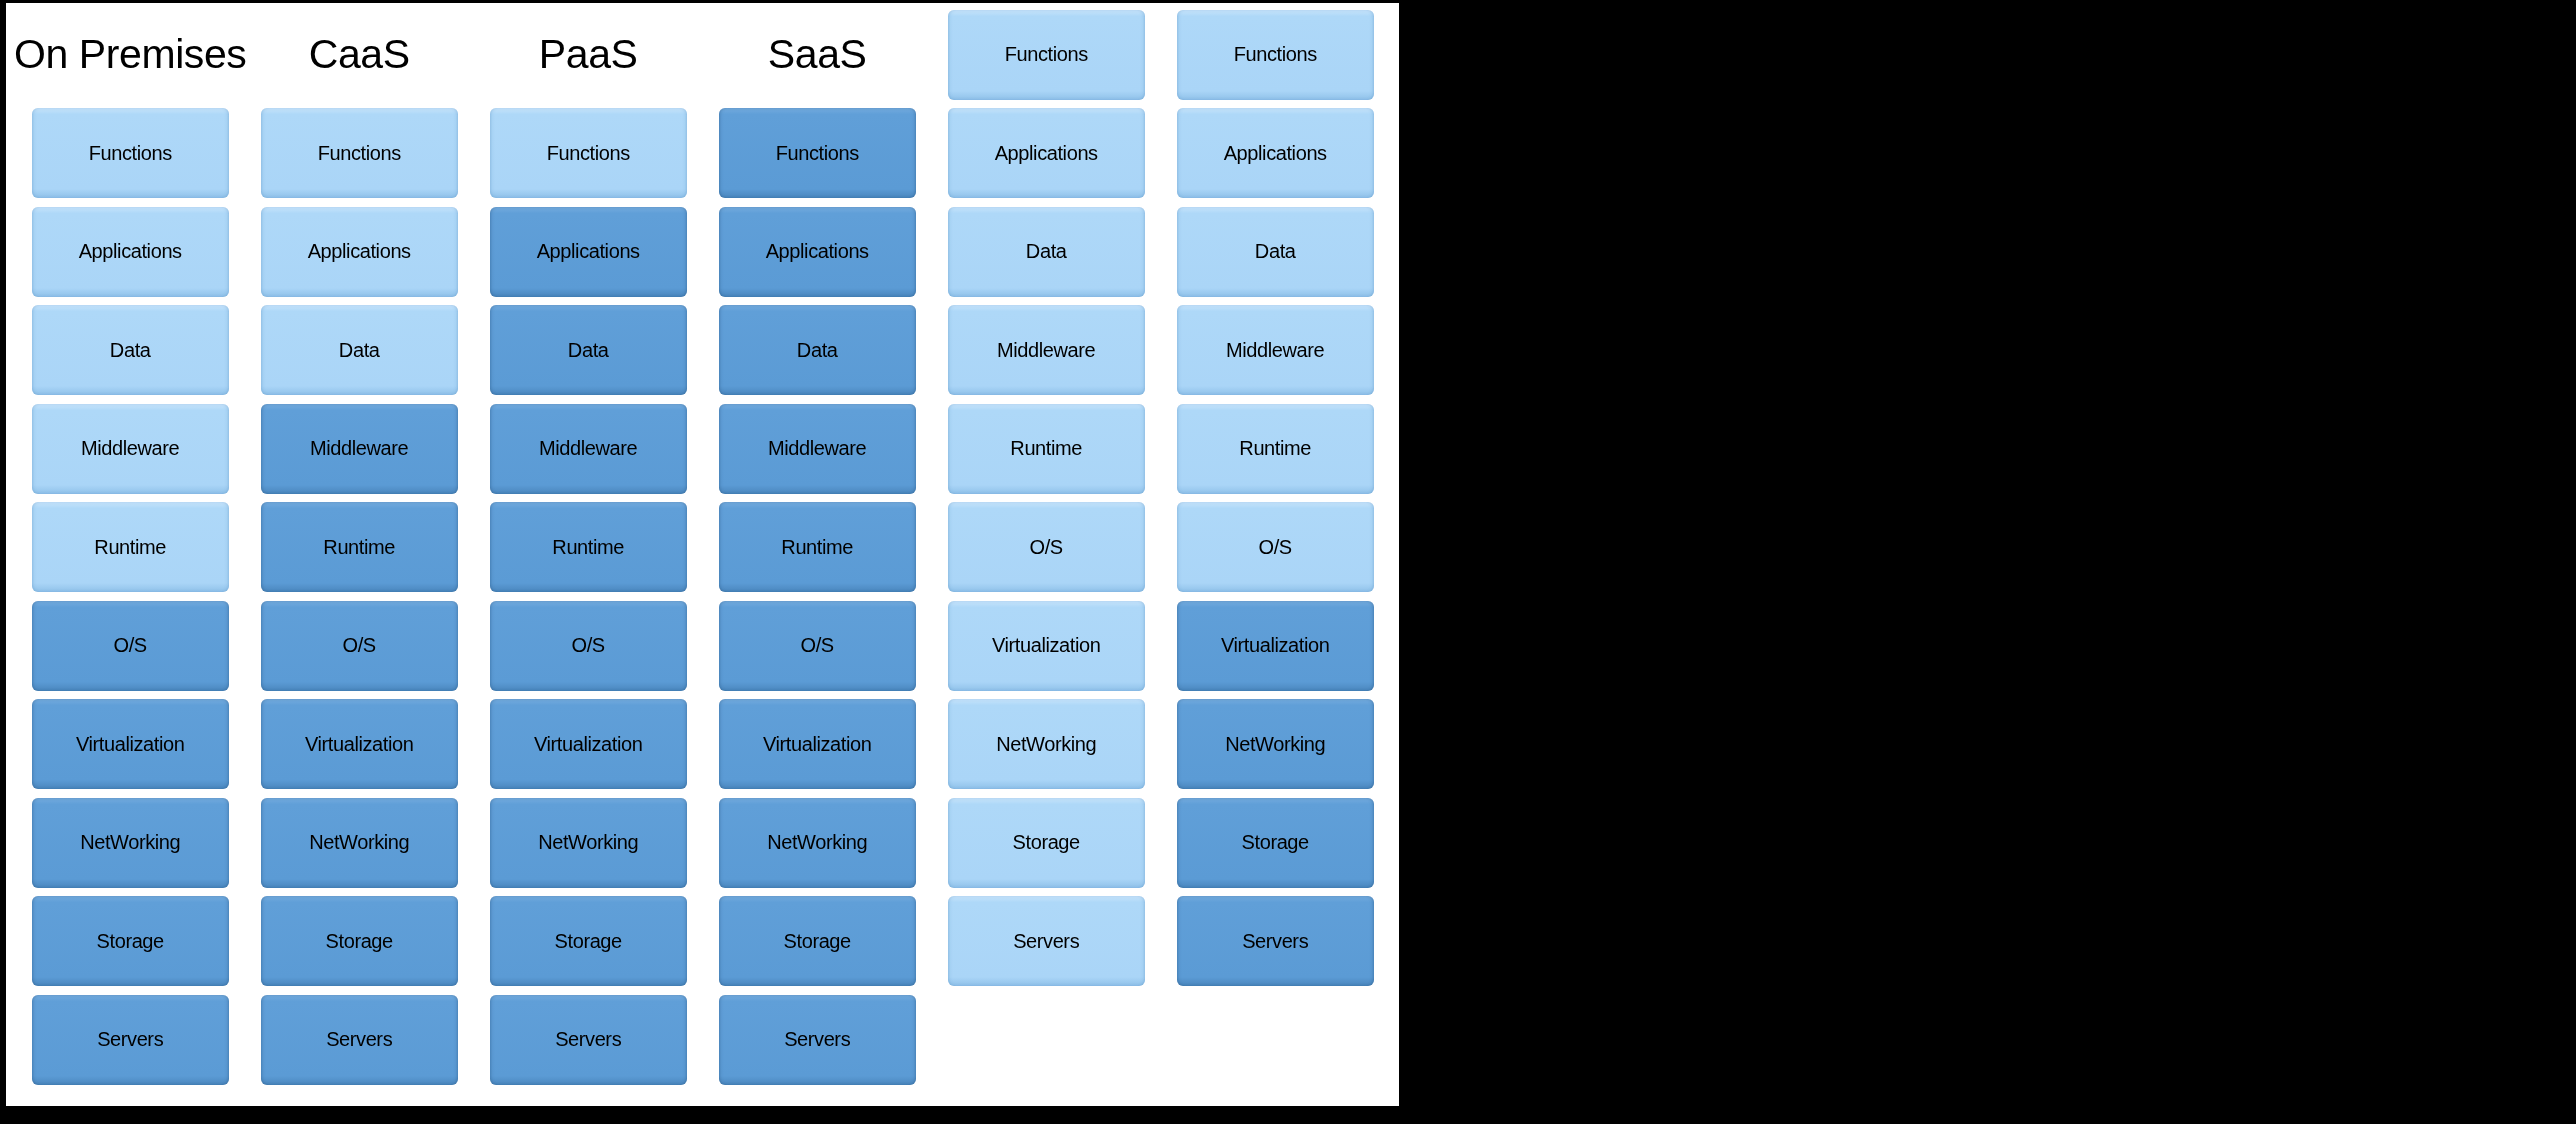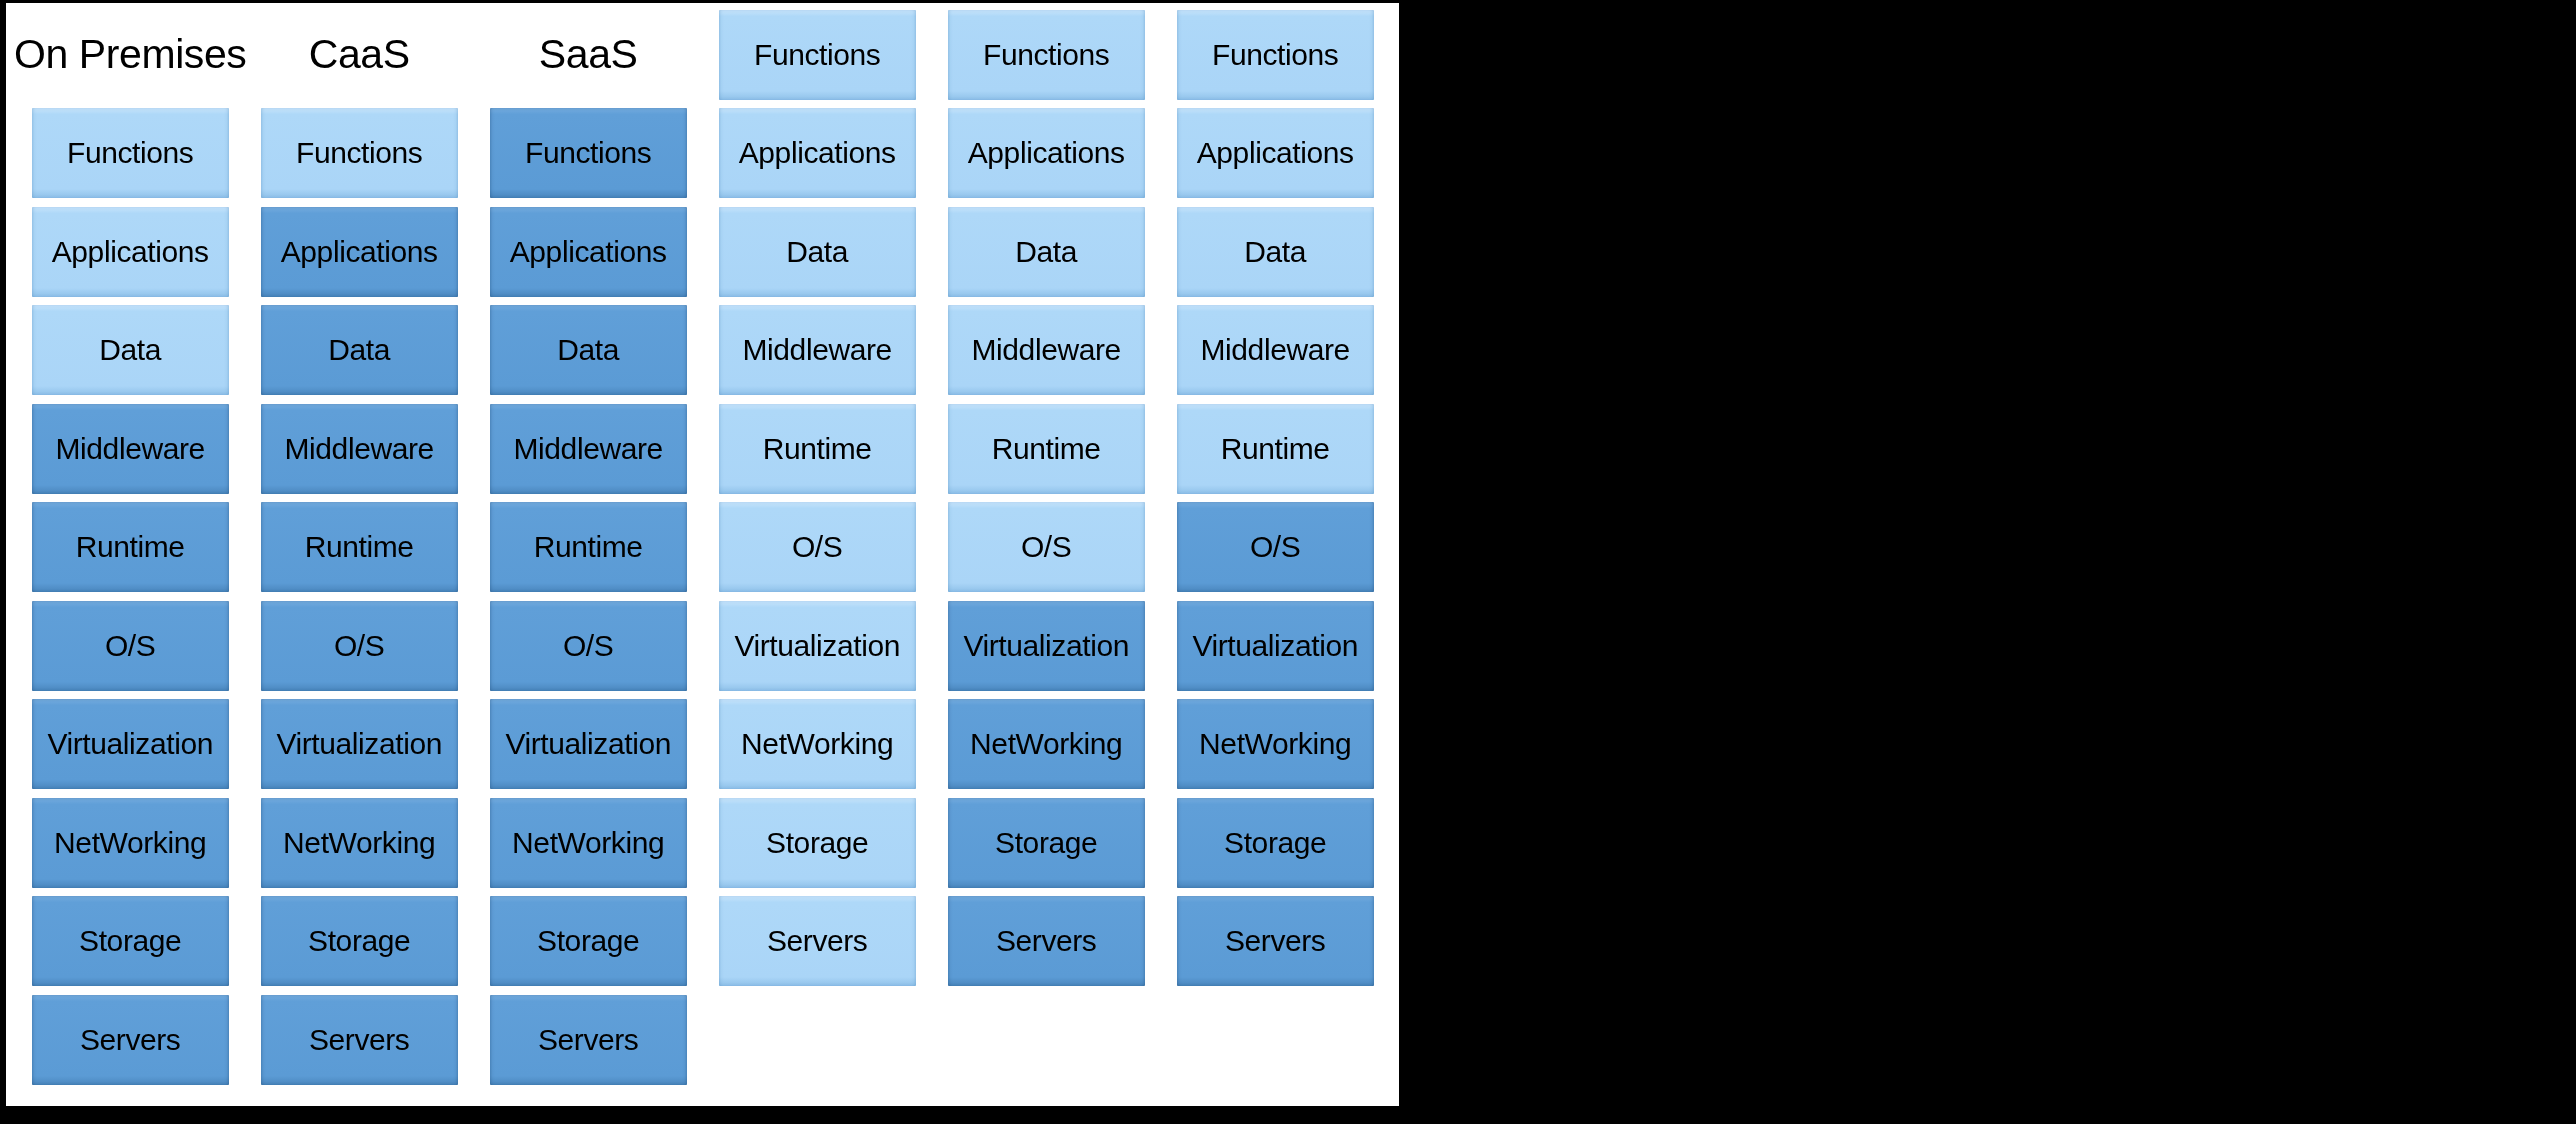--- a/index.html
+++ b/index.html
@@ -44,24 +44,24 @@
     letter-spacing: -0.4px;
     text-align: right;
   }
   .col-header.bold {
     font-weight: 700;
   }
   .cell {
     display: flex;
     align-items: center;
     justify-content: center;
-    font-size: 30px;
+    font-size: 20px;
     white-space: nowrap;
     letter-spacing: -0.4px;
-    border-radius: 1px;
+    border-radius: 6px;
   }
   .cell.light {
     background: linear-gradient(to bottom,
       #c7e4fb 0%, #aed8f8 7%, #aad5f7 90%, #8fc1e9 100%);
     box-shadow:
       inset 2.1px 0 3.6px -1.4px rgba(70,130,180,0.35),
       inset -2.1px 0 3.6px -1.4px rgba(70,130,180,0.35);
   }
   .cell.dark {
     background: linear-gradient(to bottom,
@@ -72,20 +72,21 @@
   }
 </style>
 </head>
 <body>
 
 <div id="stage">
   <div class="canvas">
     <div class="grid" id="grid">
         <div class="col-header">On Premises</div>
         <div class="col-header">CaaS</div>
+        <div class="col-header">PaaS</div>
         <div class="col-header">SaaS</div>
         <div class="cell light">Functions</div>
         <div class="cell light">Functions</div>
         <div class="cell light">Functions</div>
         <div class="cell light">Functions</div>
         <div class="cell light">Functions</div>
         <div class="cell dark">Functions</div>
         <div class="cell light">Applications</div>
         <div class="cell light">Applications</div>
         <div class="cell light">Applications</div>

